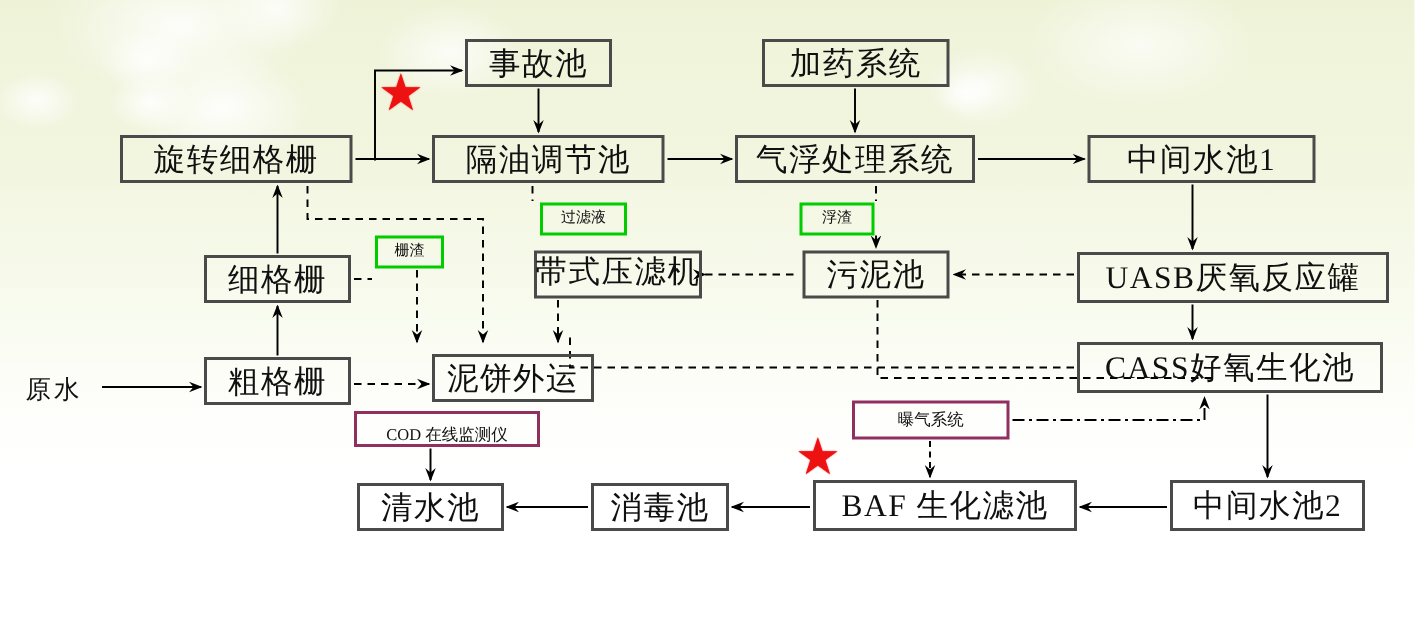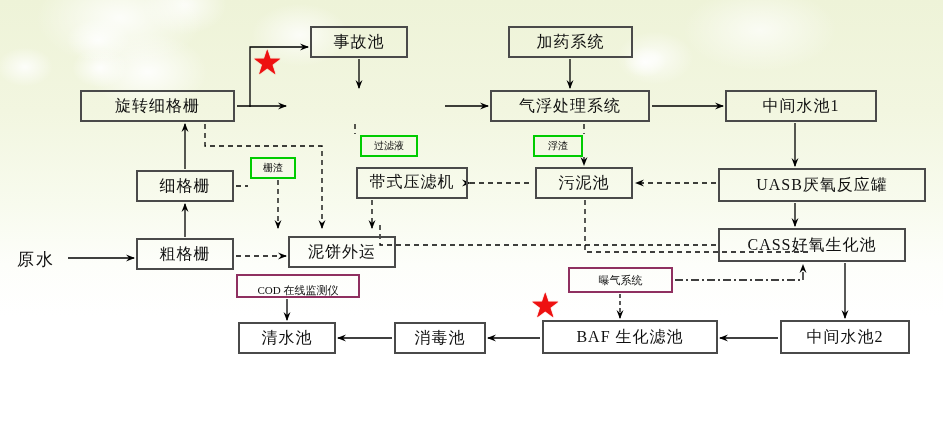--- a/index.html
+++ b/index.html
@@ -44,21 +44,21 @@
     align-items: center;
     justify-content: center;
     background: transparent;
     color: #101010;
     font-family: "Liberation Serif", "DejaVu Serif", serif;
     white-space: nowrap;
     line-height: 1;
   }
   .node.proc {
     border: 2px solid #4a4a4a;
-    font-size: 16px;
+    font-size: 21px;
     letter-spacing: 1px;
   }
   .node.tag {
     border: 2px solid #00cc00;
     font-size: 10px;
     letter-spacing: 0px;
   }
   .node.meter {
     border: 2px solid #8f3060;
     font-size: 11px;
@@ -184,38 +184,41 @@
   </div>
 
   <div class="node proc" style="left:80px; top:90px; width:155px; height:32px;">
     <span>旋转细格栅</span>
   </div>
 
   <div class="node proc" style="left:310px; top:26px; width:98px; height:32px;">
     <span>事故池</span>
   </div>
 
+  <div class="node proc" style="left:288px; top:90px; width:155px; height:32px;">
+    <span>隔油调节池</span>
+  </div>
 
   <div class="node proc" style="left:508px; top:26px; width:125px; height:32px;">
     <span>加药系统</span>
   </div>
 
   <div class="node proc" style="left:490px; top:90px; width:160px; height:32px;">
     <span>气浮处理系统</span>
   </div>
 
   <div class="node proc" style="left:725px; top:90px; width:152px; height:32px;">
     <span>中间水池1</span>
   </div>
 
   <div class="node proc" style="left:718px; top:168px; width:208px; height:34px;">
     <span>UASB厌氧反应罐</span>
   </div>
 
-  <div class="node proc" style="left:718px; top:228px; width:188px; height:34px;">
+  <div class="node proc" style="left:718px; top:228px; width:204px; height:34px;">
     <span>CASS好氧生化池</span>
   </div>
 
   <div class="node proc" style="left:780px; top:320px; width:130px; height:34px;">
     <span>中间水池2</span>
   </div>
 
   <div class="node proc" style="left:542px; top:320px; width:176px; height:34px;">
     <span>BAF 生化滤池</span>
   </div>

